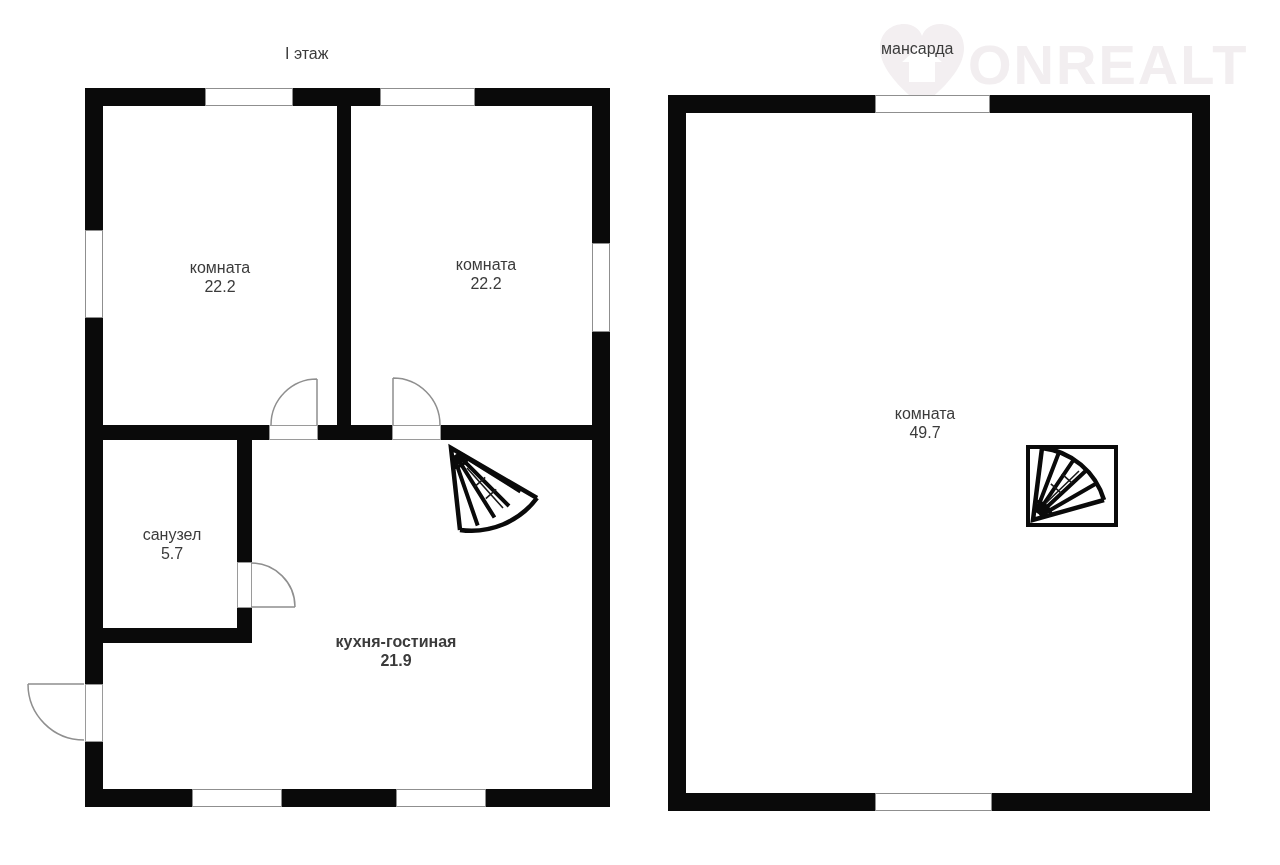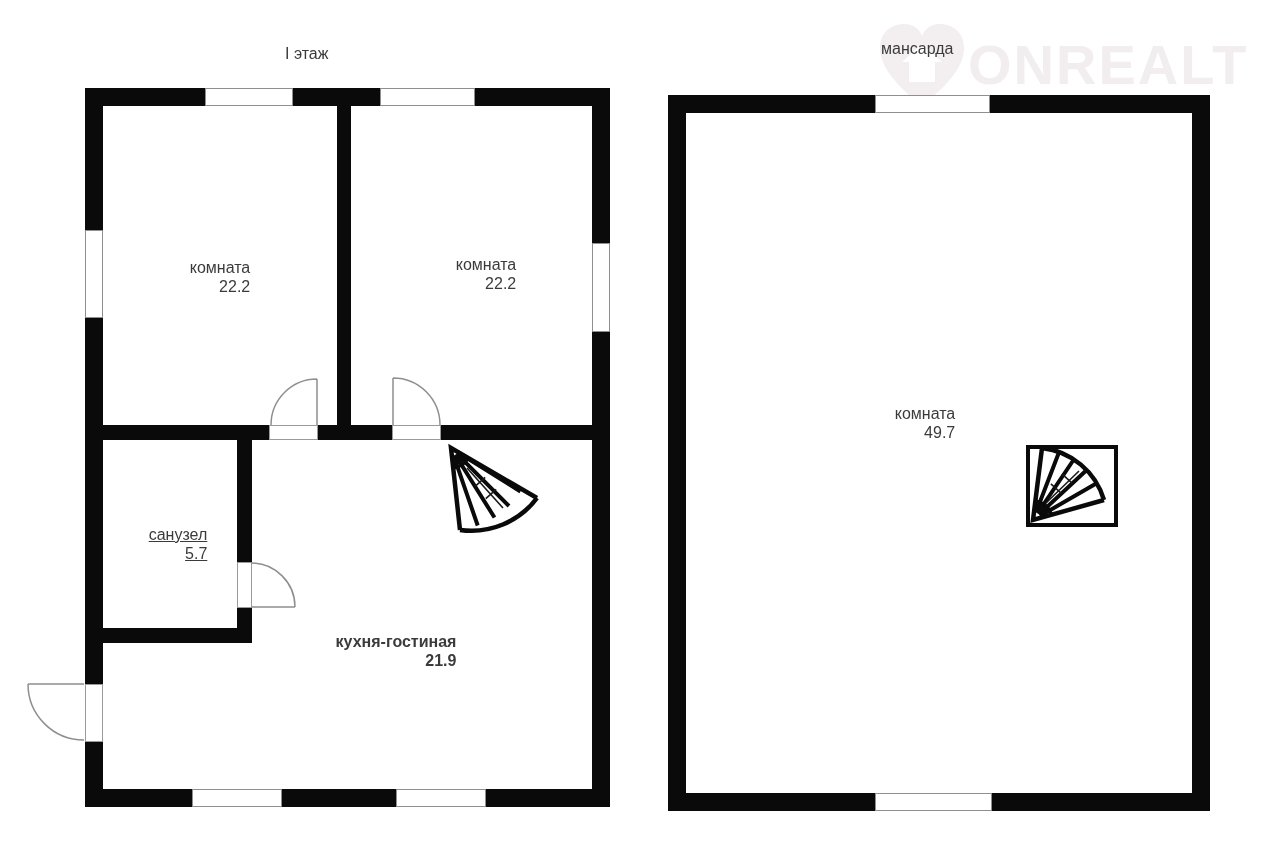--- a/index.html
+++ b/index.html
@@ -24,21 +24,21 @@
   .plan{position:absolute;left:0;top:0;width:1280px;height:865px;z-index:1;}
   .wall{position:absolute;background:#0a0a0a;}
   .window{position:absolute;background:#ffffff;border:1px solid #8f8f8f;box-sizing:border-box;}
   .jamb{position:absolute;background:#ffffff;border:1px solid #9a9a9a;box-sizing:border-box;}
   .arc-svg{position:absolute;overflow:visible;}
   .floor-title{position:absolute;font-size:16px;color:#3b3b3b;text-align:left;z-index:2;}
   .room-label{
     position:absolute;transform:translateX(-50%);text-align:center;
     font-size:16px;line-height:19px;color:#3b3b3b;z-index:2;white-space:nowrap;
   }
-  .room-label .nm, .room-label .ar{display:block;text-align:right;}
+  .room-label .nm, .room-label .ar{display:block;}
 </style>
 </head>
 <body>
 
 <div class="canvas">
 
   <div class="watermark">
     <svg class="wm-icon" viewBox="0 0 100 100">
       <path d="M50,88 C20,64 8,46 8,30 C8,14 20,6 32,6 C42,6 48,12 50,18 C52,12 58,6 68,6 C80,6 92,14 92,30 C92,46 80,64 50,88 Z" fill="#f3eff1"></path>
       <polygon points="50,26 70,44 63,44 63,64 37,64 37,44 30,44" fill="#ffffff"></polygon>
@@ -95,21 +95,21 @@
     </svg>
 
     <div class="room-label" style="left:220px;top:258px;">
       <span class="nm">комната</span>
       <span class="ar">22.2</span>
     </div>
     <div class="room-label" style="left:486px;top:255px;">
       <span class="nm">комната</span>
       <span class="ar">22.2</span>
     </div>
-    <div class="room-label" style="left:178px;top:525px;text-decoration:underline;">
+    <div class="room-label" style="left:172px;top:525px;">
       <span class="nm">санузел</span>
       <span class="ar">5.7</span>
     </div>
     <div class="room-label" style="left:396px;top:632px;font-weight:bold;">
       <span class="nm">кухня-гостиная</span>
       <span class="ar">21.9</span>
     </div>
   </div>
 
   <div class="plan">

